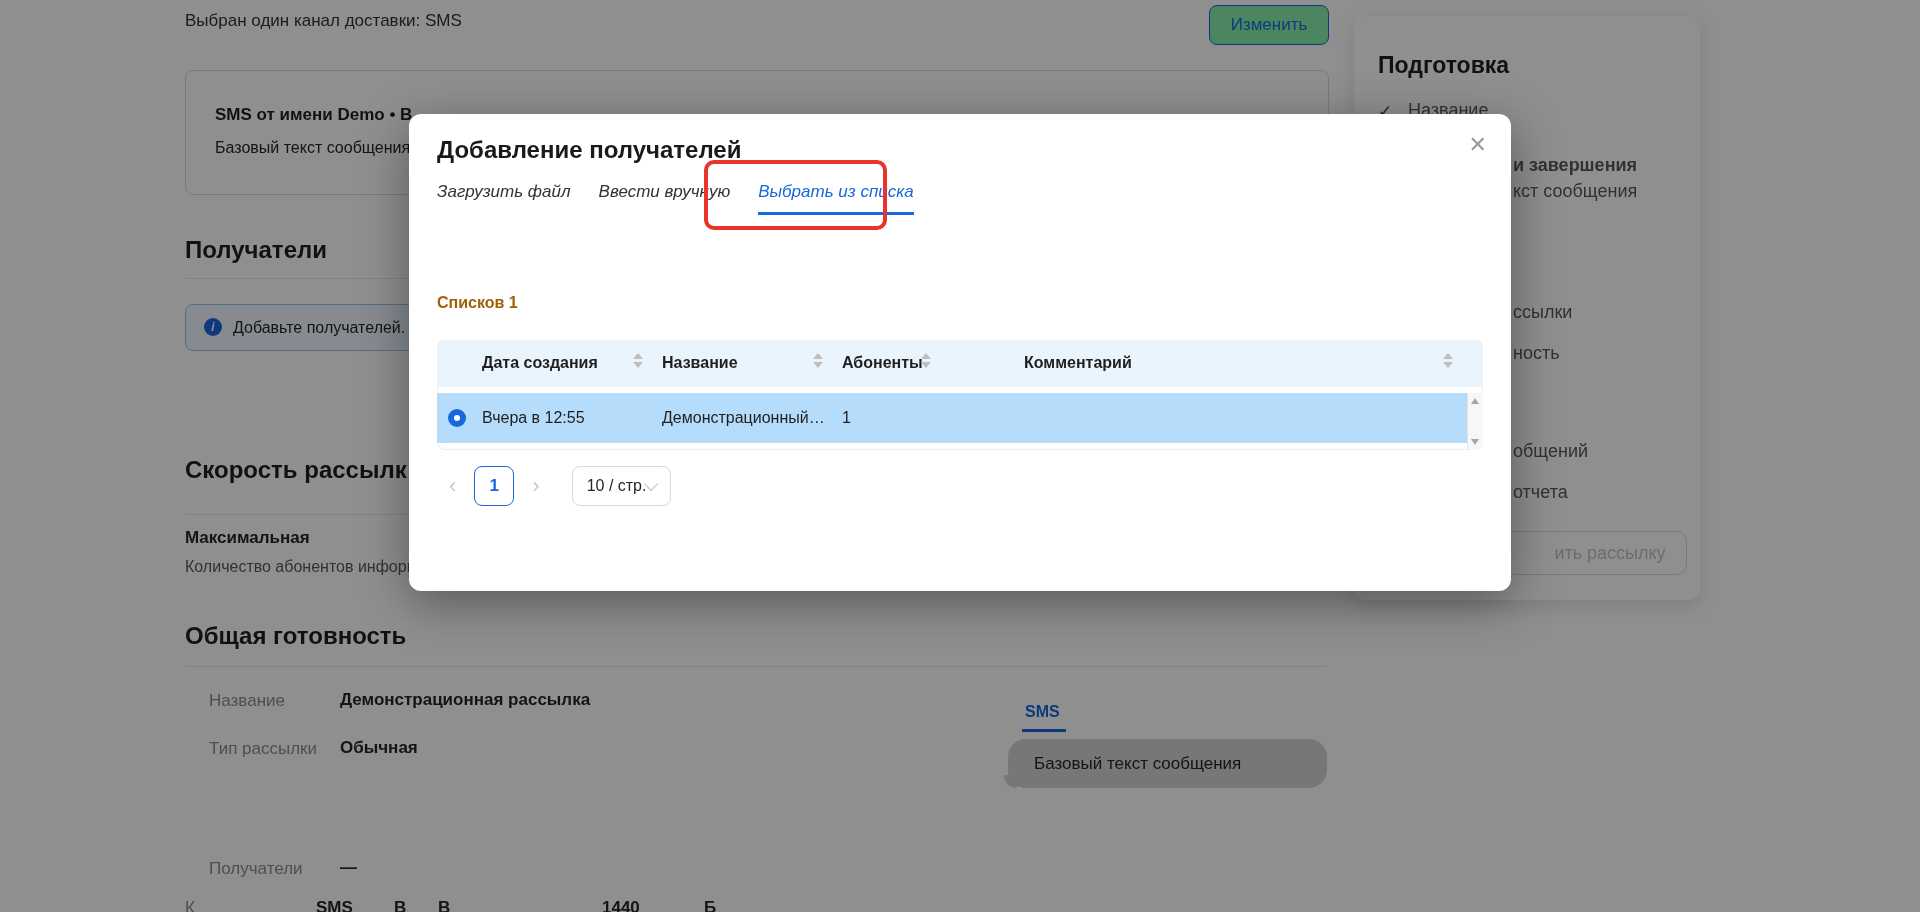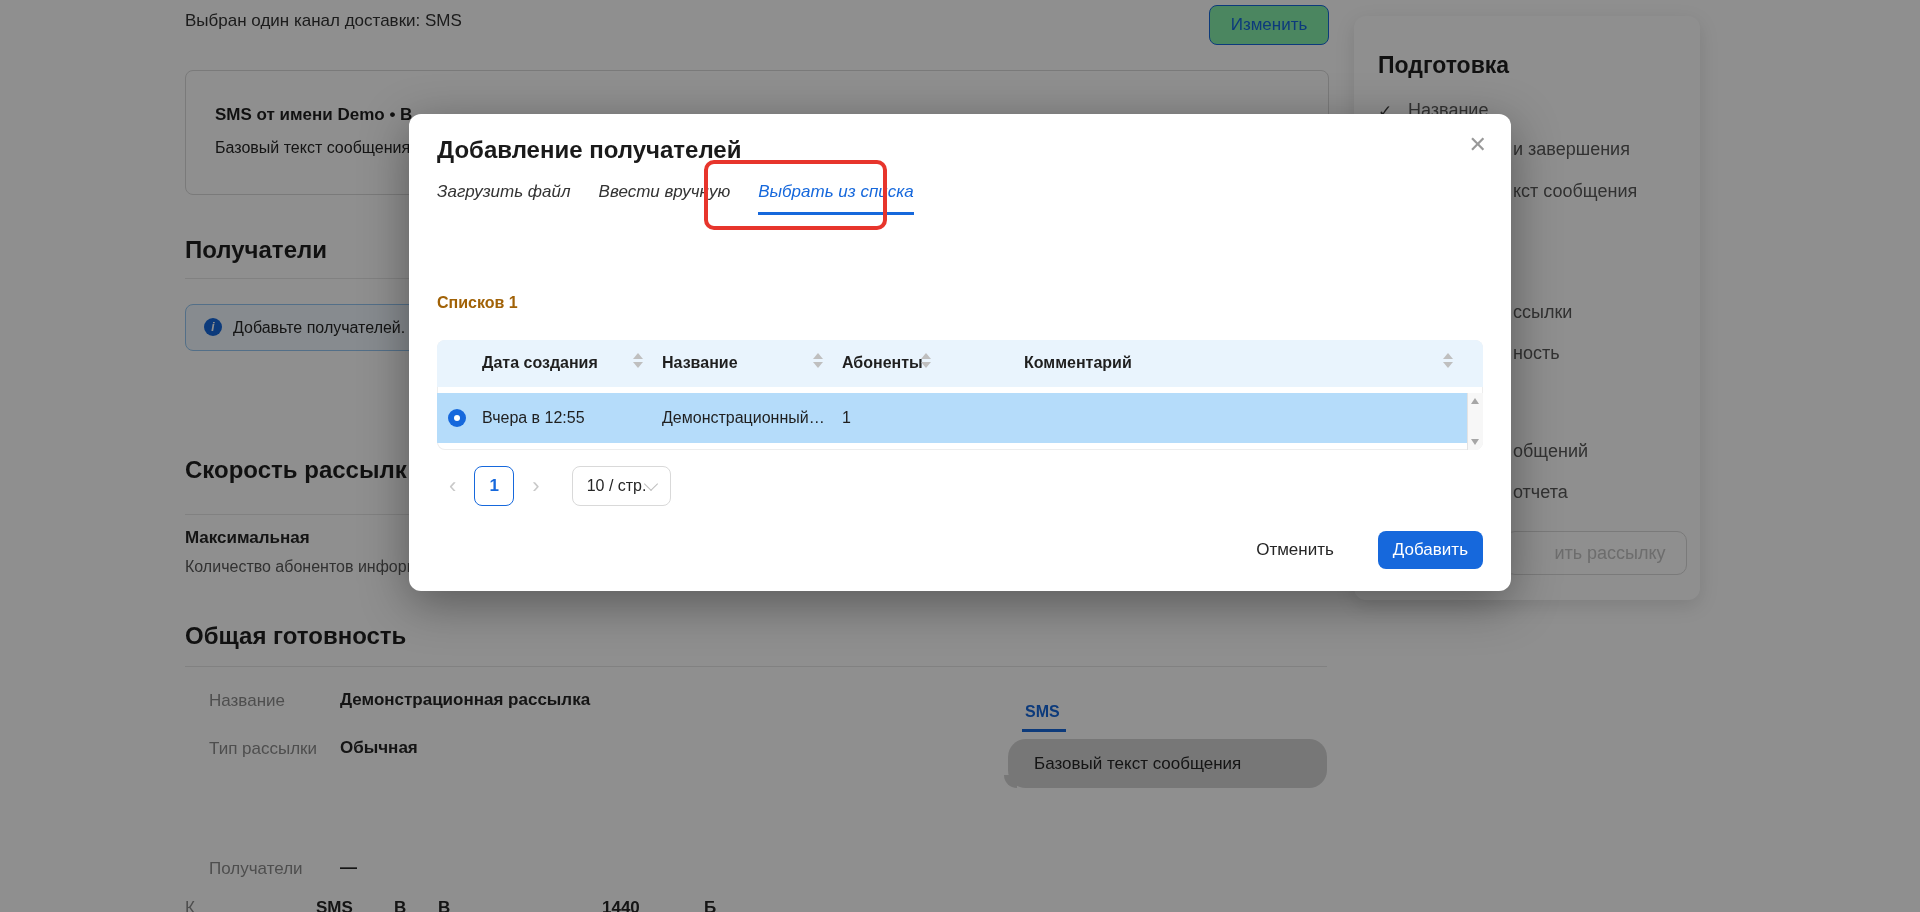--- a/index.html
+++ b/index.html
@@ -142,21 +142,21 @@
   <div class="abs sms-tab">SMS</div>
   <div class="abs sms-underline"></div>
   <div class="abs bubble">
     <span class="txt">Базовый текст сообщения</span>
   </div>
 
   <aside class="abs panel">
     <div class="hd">Подготовка</div>
     <span class="p-check" style="top:85px;">✓</span>
     <div class="p-item" style="left:54px;top:84px;">Название</div>
-    <div class="p-item" style="left:159px;top:123px;">и завершения</div>
+    <div class="p-item" style="left:159px;top:139px;font-weight:bold;">и завершения</div>
     <div class="p-item" style="left:159px;top:165px;">кст сообщения</div>
     <div class="p-item" style="left:159px;top:286px;">ссылки</div>
     <div class="p-item" style="left:159px;top:327px;">ность</div>
     <div class="p-item" style="left:159px;top:425px;">общений</div>
     <div class="p-item" style="left:159px;top:466px;">отчета</div>
     <div class="launch-btn">ить рассылку</div>
   </aside>
 
   <div class="abs dim"></div>
 
@@ -211,21 +211,17 @@
     <div class="pagi">
       <span class="pg-arrow">‹</span>
       <span class="pg-num">1</span>
       <span class="pg-arrow">›</span>
       <span class="pg-size">
         <span>10 / стр.</span>
         <i class="chev"></i>
       </span>
     </div>
 
-    <div class="m-footer">
-      <span class="btn-cancel">Отменить</span>
-      <button class="btn-add">Добавить</button>
-    </div>
   </div>
 
   <div class="abs red-box"></div>
 
 </div>
 
 </body></html>

